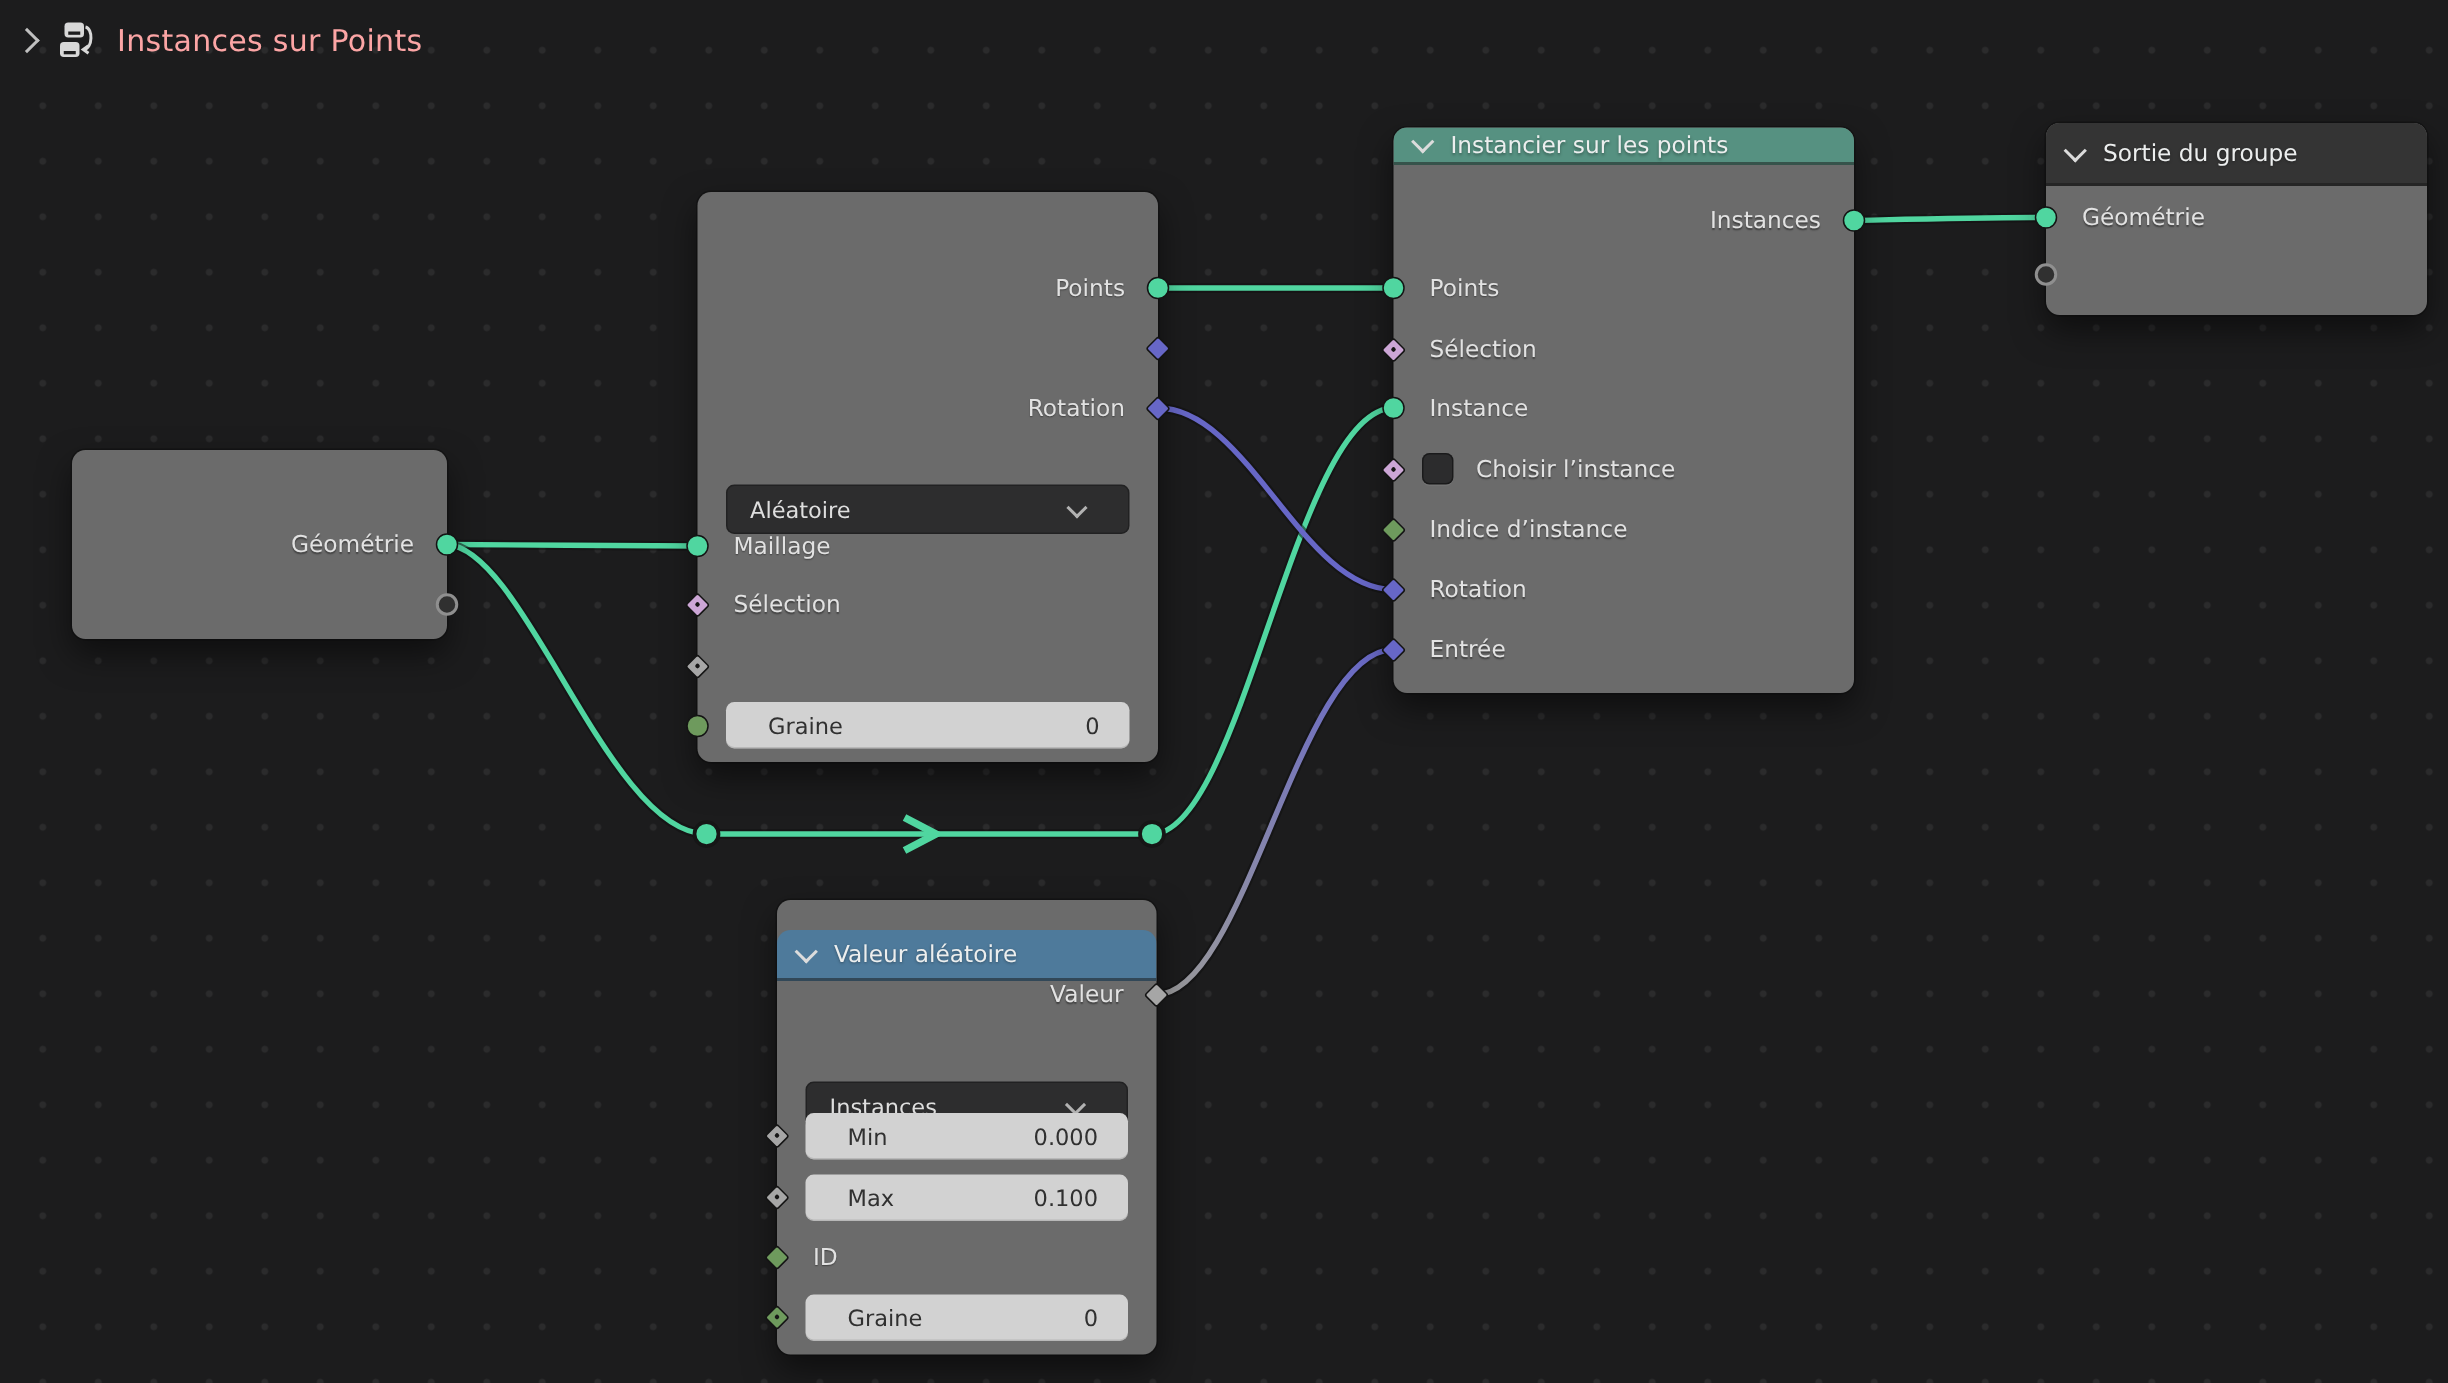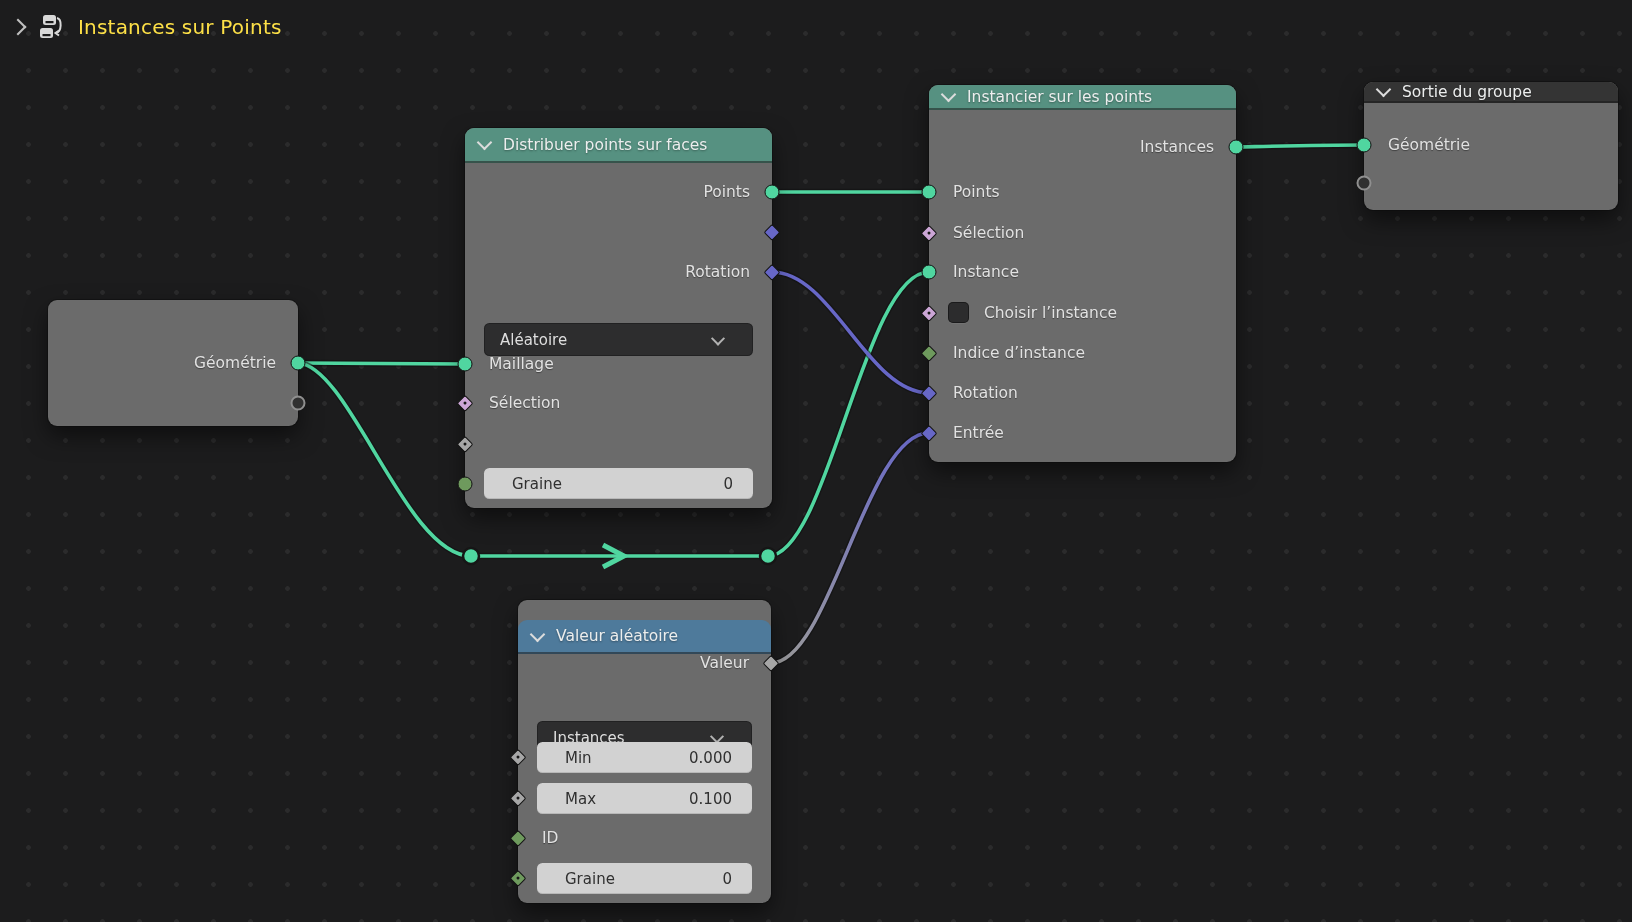--- a/index.html
+++ b/index.html
@@ -4,21 +4,21 @@
 <style>
   html,body{margin:0;padding:0;}
   body{
     width:1632px;height:922px;position:relative;overflow:hidden;
     font-family:"DejaVu Sans","Liberation Sans",sans-serif;
     background-color:#1c1c1d;
     background-image:radial-gradient(#2b2b2c 2px, transparent 2.6px);
     background-size:37px 37px;background-position:10px 15px;
   }
   
-  .crumb{position:absolute;left:8px;top:12px;display:flex;align-items:center;gap:12px;color:#fde047;}
+  .crumb{position:absolute;left:8px;top:12px;display:flex;align-items:center;gap:12px;color:#fca5a5;}
   .crumb .txt{font-size:20px;letter-spacing:.2px;}
   .chev-right{width:10px;height:10px;border-top:2.5px solid #c0c0c0;border-right:2.5px solid #c0c0c0;transform:rotate(45deg);display:inline-block;margin-left:4px;}
   
   .node{position:absolute;border-radius:9px;background:var(--node-body);
         box-shadow:0 0 0 1px rgba(10,10,10,.45), 0 10px 22px rgba(0,0,0,.5);z-index:2;}
   .nhead{position:absolute;left:0;right:0;top:0;border-radius:9px 9px 0 0;display:flex;align-items:center;
          border-bottom:2px solid rgba(22,22,22,.5);box-sizing:border-box;}
   .nhead.green{background:var(--header-green);}
   .nhead.blue{background:var(--header-blue);margin-top:20px;}
   .nhead.dark{background:var(--header-dark);}
@@ -114,24 +114,20 @@
 
 <div class="node" style="left:48px;top:300px;width:250px;height:126px">
   <div class="row out" style="top:50px">
     <span>Géométrie</span>
   </div>
   <span class="sock right circle geo" style="top:63px"></span>
   <span class="sock right circle empty" style="top:103px"></span>
 </div>
 
 <div class="node" style="left:465px;top:128px;width:307px;height:380px">
-  <div class="nhead green" style="height:35px">
-    <span class="chev-down"></span>
-    <span class="ntitle">Distribuer points sur faces</span>
-  </div>
   <div class="row out" style="top:51px">
     <span>Points</span>
   </div>
   <div class="row out" style="top:131px">
     <span>Rotation</span>
   </div>
   <div class="dd" style="top:175px">
     <span>Aléatoire</span>
     <span class="ddchev"></span>
   </div>
@@ -188,21 +184,21 @@
   <span class="sock left circle geo" style="top:107px"></span>
   <span class="sock left diamond bool dot" style="top:148px"></span>
   <span class="sock left circle geo" style="top:187px"></span>
   <span class="sock left diamond bool dot" style="top:228px"></span>
   <span class="sock left diamond greend" style="top:268px"></span>
   <span class="sock left diamond vec" style="top:308px"></span>
   <span class="sock left diamond vec" style="top:348px"></span>
 </div>
 
 <div class="node" style="left:1364px;top:82px;width:254px;height:128px">
-  <div class="nhead dark" style="height:21px">
+  <div class="nhead dark" style="height:42px">
     <span class="chev-down"></span>
     <span class="ntitle">Sortie du groupe</span>
   </div>
   <div class="row in" style="top:50px">
     <span>Géométrie</span>
   </div>
   <span class="sock left circle geo" style="top:63px"></span>
   <span class="sock left circle empty" style="top:101px"></span>
 </div>
 

